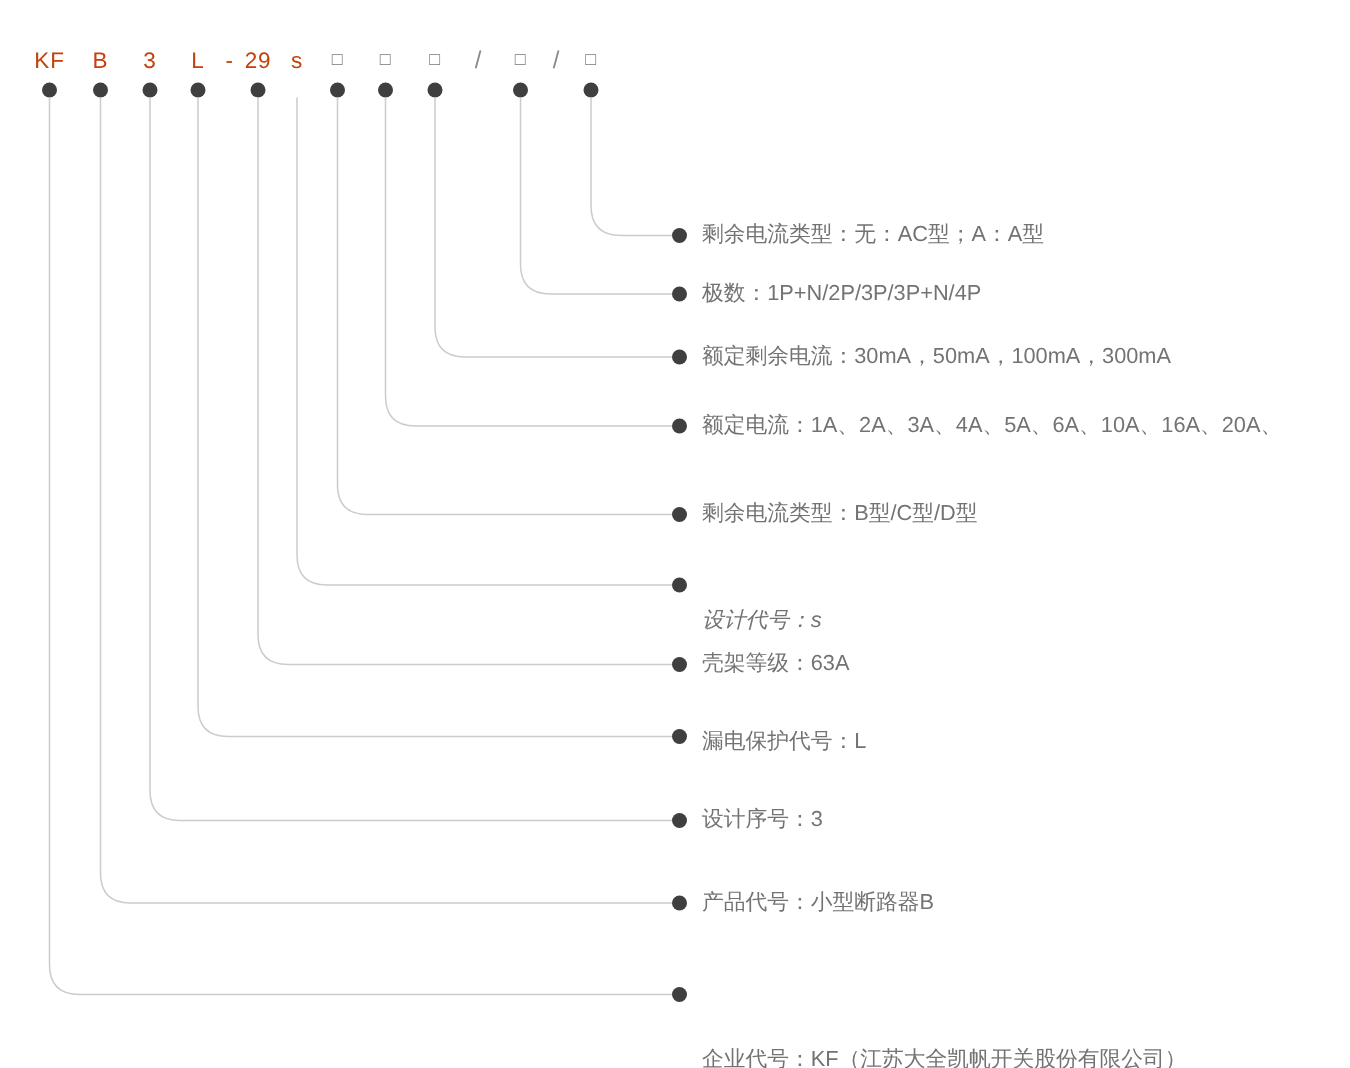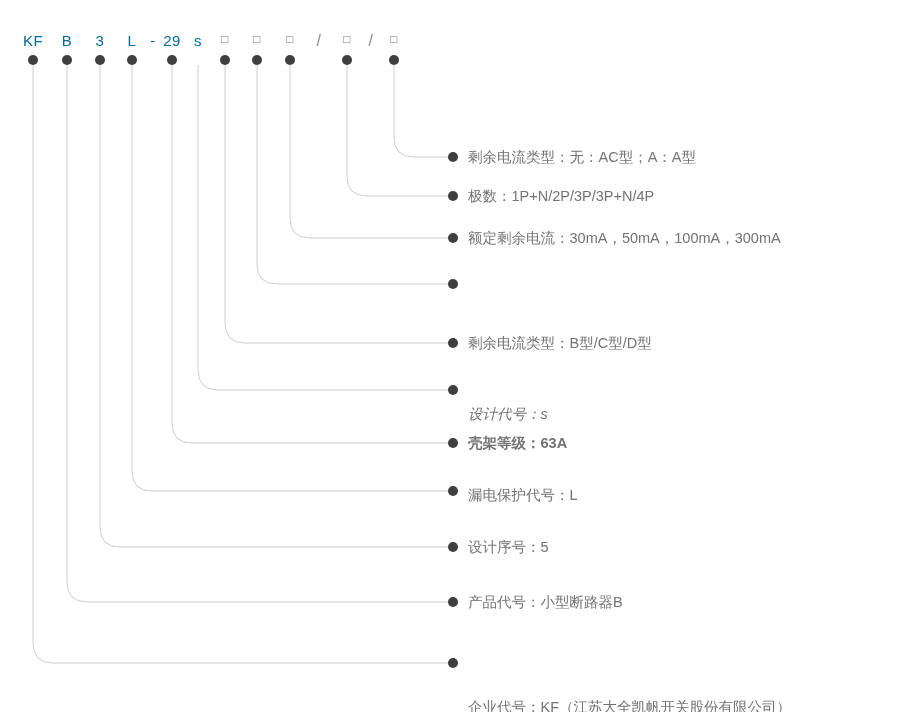--- a/index.html
+++ b/index.html
@@ -23,21 +23,21 @@
     position: absolute;
     left: 0;
     top: 0;
     width: 900px;
     height: 712px;
     pointer-events: none;
   }
   .code-token {
     position: absolute;
     font-size: 15px;
-    color: #0369a1;
+    color: #c2410c;
     letter-spacing: 0.5px;
     white-space: nowrap;
     transform: translateX(-50%);
     text-align: center;
     line-height: 1;
   }
   .code-token.box-glyph {
     font-size: 12px;
     color: #7a7a7a;
   }
@@ -112,23 +112,23 @@
       <div class="code-token slash-glyph" style="left: 319px; top: 33px;">/</div>
       <div class="code-token box-glyph" style="left: 347px; top: 33px;">□</div>
       <div class="code-token slash-glyph" style="left: 371px; top: 33px;">/</div>
       <div class="code-token box-glyph" style="left: 394px; top: 33px;">□</div>
     </div>
 
   <div id="labels">
       <div class="label" style="left: 468px; top: 157px;"><span>剩余电流类型：无：AC型；A：A型</span></div>
       <div class="label" style="left: 468px; top: 196px;"><span>极数：1P+N/2P/3P/3P+N/4P</span></div>
       <div class="label" style="left: 468px; top: 238px;"><span>额定剩余电流：30mA，50mA，100mA，300mA</span></div>
-      <div class="label" style="left: 468px; top: 284px;"></div>
+      <div class="label" style="left: 468px; top: 284px;"><span>额定电流：1A、2A、3A、4A、5A、6A、10A、16A、20A、</span></div>
       <div class="label" style="left: 468px; top: 343px;"><span>剩余电流类型：B型/C型/D型</span></div>
       <div class="label" style="left: 468px; top: 414px; font-style: italic;"><span>设计代号：s</span></div>
-      <div class="label" style="left: 468px; top: 443px; font-weight: bold;"><span>壳架等级：63A</span></div>
+      <div class="label" style="left: 468px; top: 443px;"><span>壳架等级：63A</span></div>
       <div class="label" style="left: 468px; top: 495px;"><span>漏电保护代号：L</span></div>
-      <div class="label" style="left: 468px; top: 547px;"><span>设计序号：5</span></div>
+      <div class="label" style="left: 468px; top: 547px;"><span>设计序号：3</span></div>
       <div class="label" style="left: 468px; top: 602px;"><span>产品代号：小型断路器B</span></div>
       <div class="label" style="left: 468px; top: 663px; margin-top: 44px;"><span>企业代号：KF（江苏大全凯帆开关股份有限公司）</span></div>
     </div>
 
 </div>
 
 </body></html>

